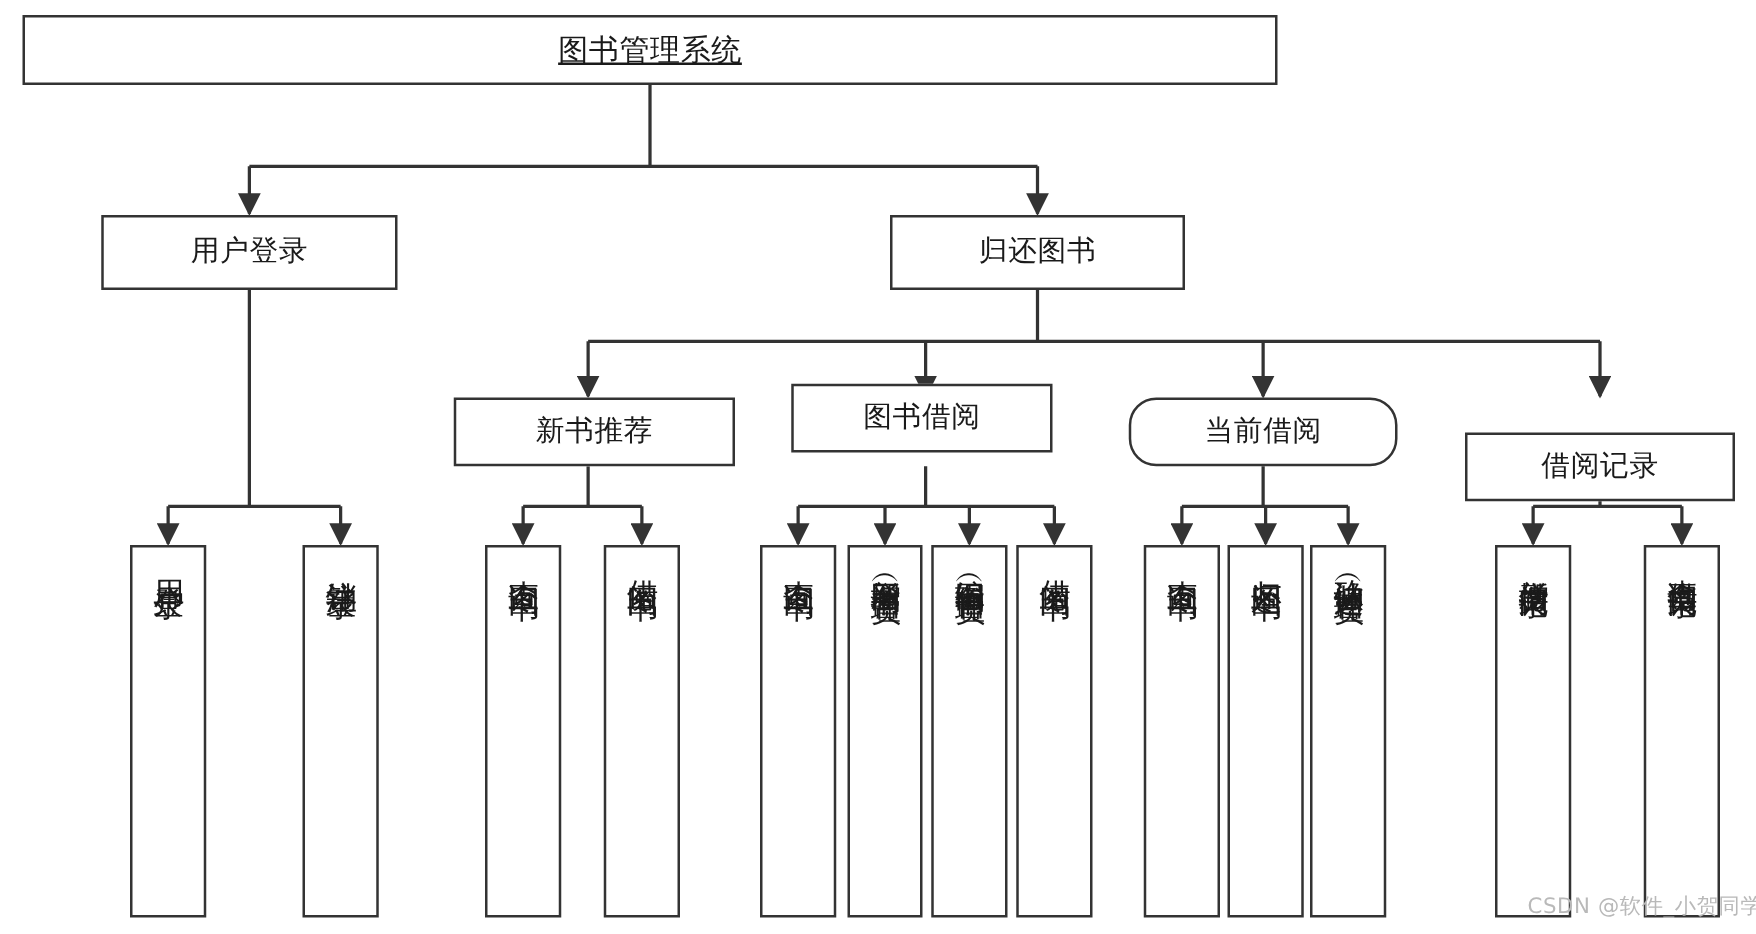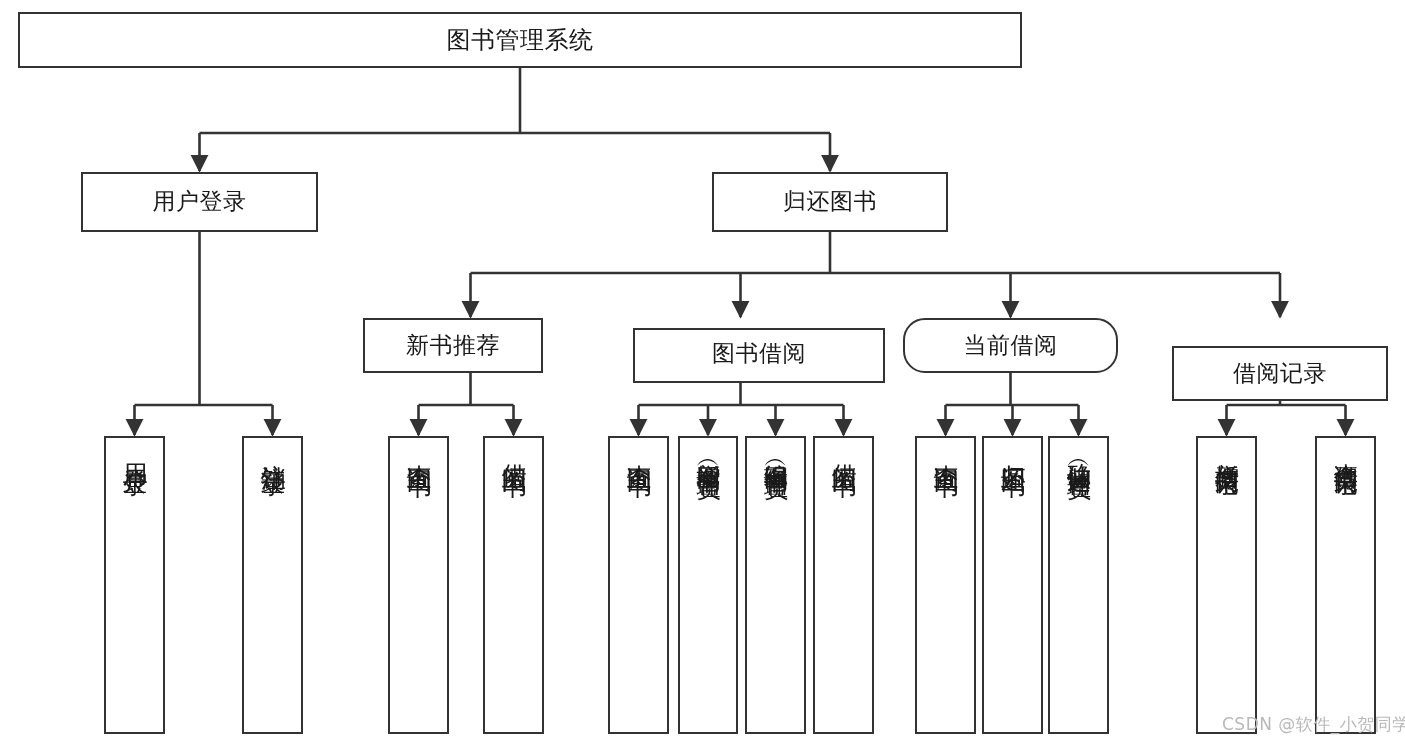--- a/index.html
+++ b/index.html
@@ -43,20 +43,21 @@
     line-height: 1.18;
     letter-spacing: 0.5px;
     white-space: nowrap;
   }
   
   .node.horiz .label {
     font-size: 23px;
   }
   .node.root .label {
     font-size: 24px;
+    text-decoration: underline;
   }
   
   .node.vert {
     align-items: flex-start;
     padding-top: 6px;
   }
   .node.vert .label {
     writing-mode: vertical-rl;
     text-orientation: upright;
     font-size: 25px;
@@ -132,24 +133,24 @@
   <div id="nodes-layer">
       <div class="node horiz root" style="left: 18px; top: 12px; width: 1004px; height: 56px;">
         <span class="label">图书管理系统</span>
       </div>
       <div class="node horiz" style="left: 81px; top: 172px; width: 237px; height: 60px;">
         <span class="label">用户登录</span>
       </div>
       <div class="node horiz" style="left: 712px; top: 172px; width: 236px; height: 60px;">
         <span class="label">归还图书</span>
       </div>
-      <div class="node horiz" style="left: 363px; top: 318px; width: 180px; height: 55px;">
+      <div class="node horiz" style="left: 363px; top: 318px; width: 225px; height: 55px;">
         <span class="label">新书推荐</span>
       </div>
-      <div class="node horiz" style="left: 633px; top: 328px; width: 252px; height: 55px; font-family: Liberation Mono, monospace;">
+      <div class="node horiz" style="left: 633px; top: 307px; width: 209px; height: 55px;">
         <span class="label">图书借阅</span>
       </div>
       <div class="node horiz" style="left: 903px; top: 318px; width: 215px; height: 55px; border-radius: 22px;">
         <span class="label">当前借阅</span>
       </div>
       <div class="node horiz" style="left: 1172px; top: 318px; width: 216px; height: 55px; margin-top: 28px;">
         <span class="label">借阅记录</span>
       </div>
       <div class="node vert" style="left: 104px; top: 436px; width: 61px; height: 298px;">
         <span class="label">用户登录</span>

